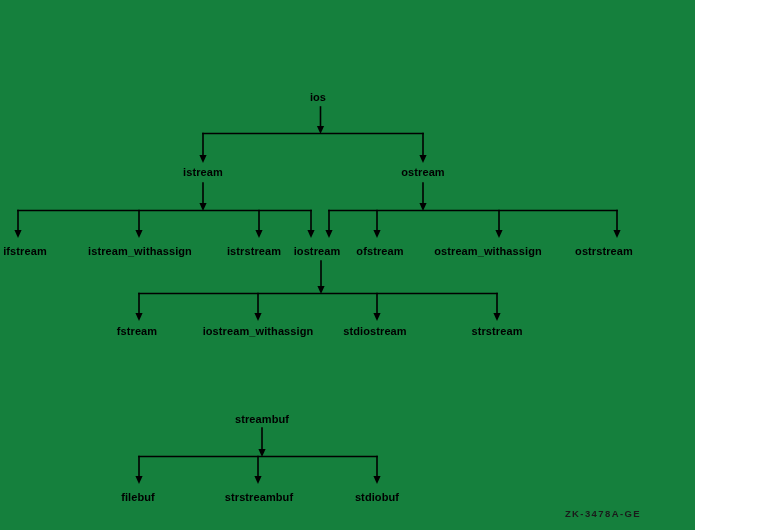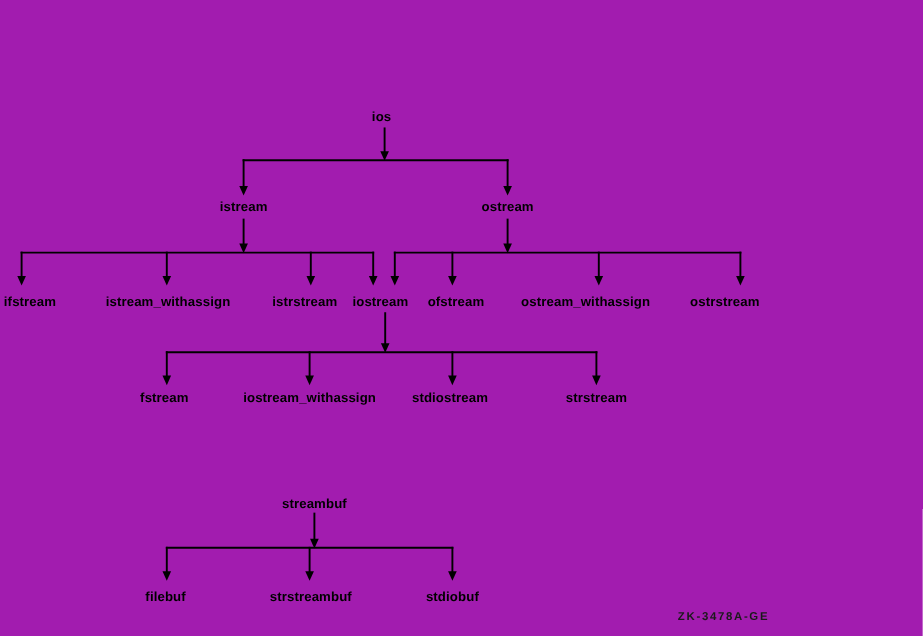--- a/index.html
+++ b/index.html
@@ -3,23 +3,23 @@
 <meta charset="utf-8">
 <style>
   html, body {
     margin: 0;
     padding: 0;
     background: #ffffff;
     font-family: "Liberation Sans", sans-serif;
   }
   .stage {
     position: relative;
-    width: 769px;
+    width: 695px;
     height: 530px;
-    background: #a21caf;
+    background: #15803d;
     overflow: hidden;
   }
   svg { display: block; }
   .conn {
     stroke: #000000;
     stroke-width: 1.6;
     stroke-linecap: square;
     fill: none;
   }
   .head {

